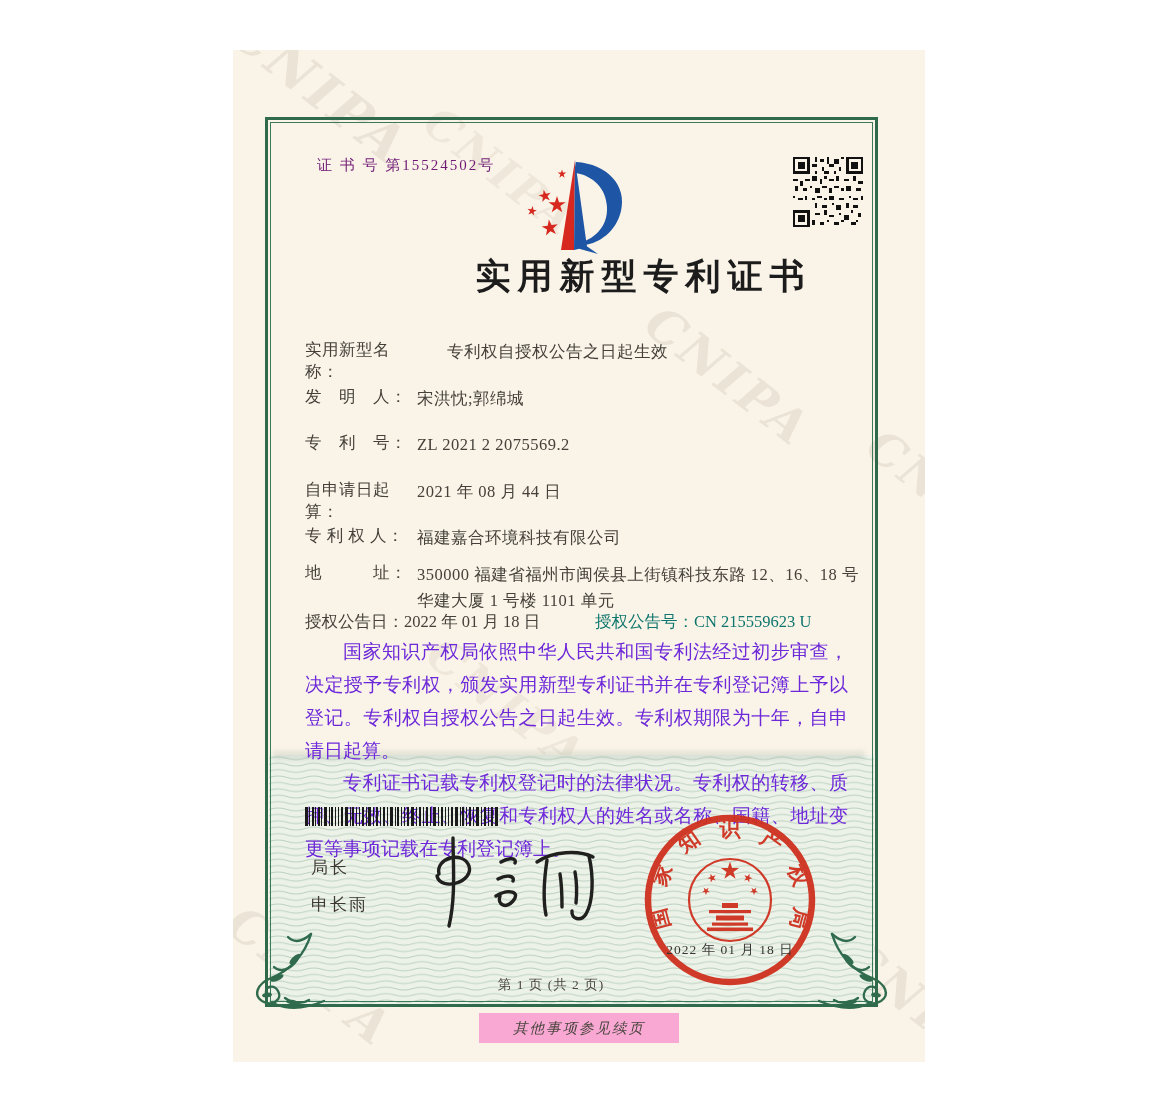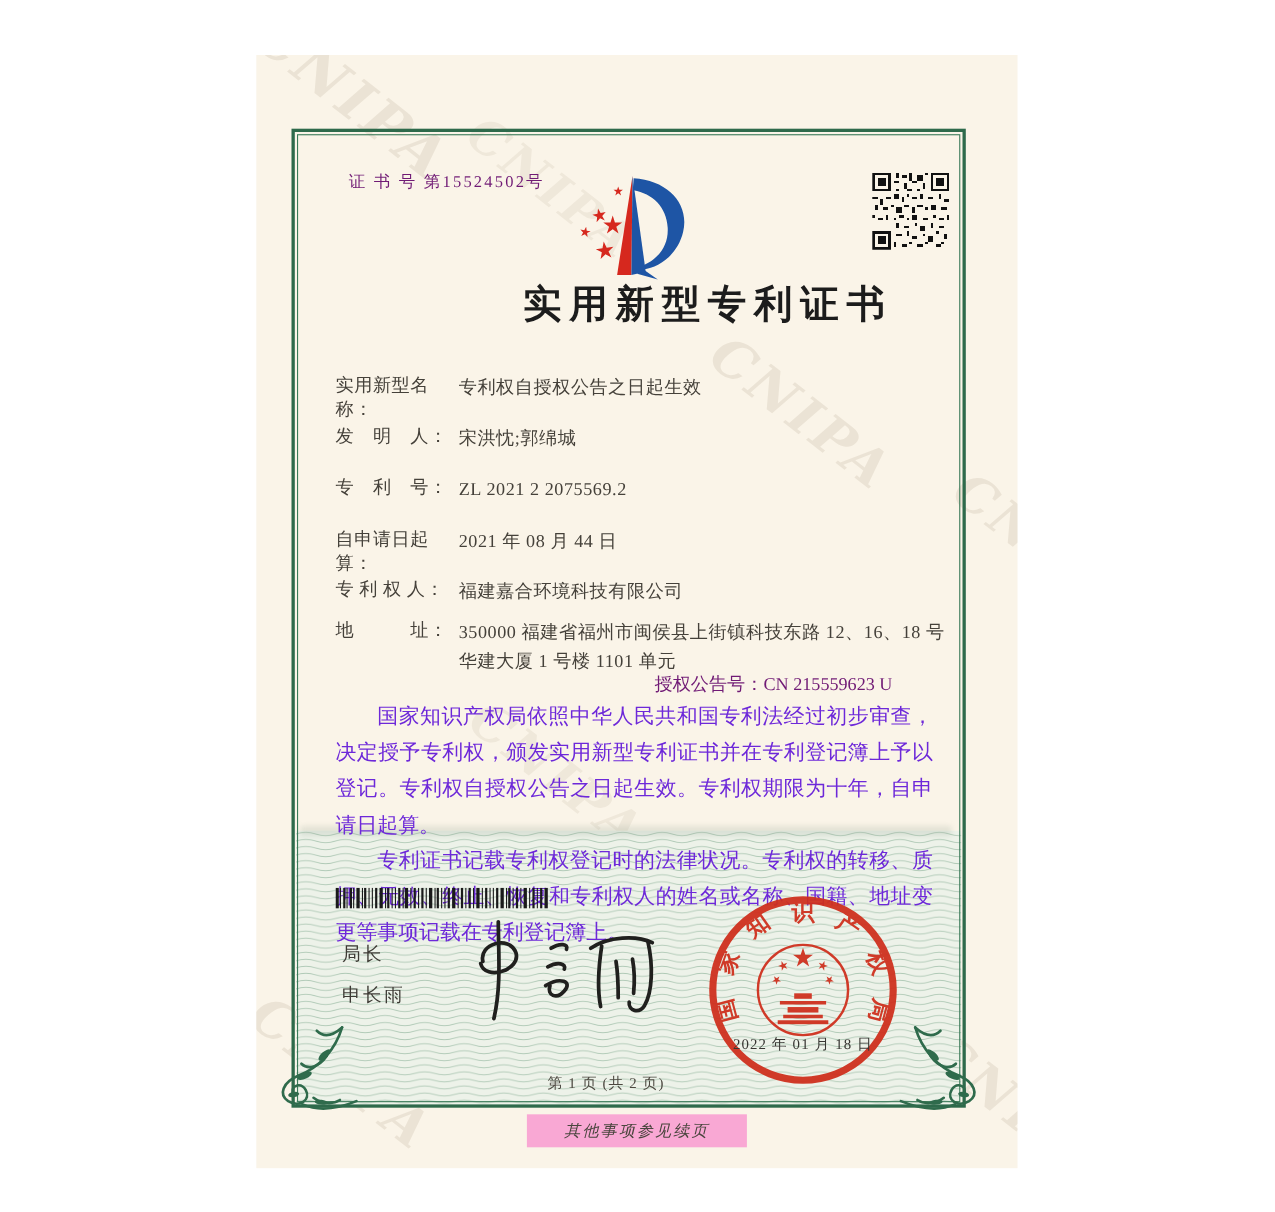--- a/index.html
+++ b/index.html
@@ -32,28 +32,28 @@
 
   .logo { position:absolute; left:277px; top:98px; width:132px; height:118px; }
   .qr { position:absolute; left:560px; top:107px; width:70px; height:70px; }
 
   .title { position:absolute; left:0; top:203px; width:821px; text-align:center;
     font-size:35px; font-weight:700; color:#1c1c1c; letter-spacing:7px; }
 
   .frow { position:absolute; left:72px; display:flex; font-size:16.5px; color:#45413a; }
   .frow .lab { width:112px; flex:none; letter-spacing:0.5px; }
   .frow .val { max-width:450px; line-height:1.55; letter-spacing:0.5px; }
-  .r-name    { top:289px; }
+  .r-name    { top:289px;gap:30px; }
   .r-inv     { top:336px; }
   .r-pno     { top:382px; }
   .r-fdate   { top:429px; }
   .r-owner   { top:475px; }
   .r-addr    { top:512px; }
   .g-date    { position:absolute; left:72px;  top:561px; font-size:16.5px; color:#45413a; }
-  .g-no      { position:absolute; left:362px; top:561px; font-size:16.5px; color:#701a75; }
+  .g-no      { position:absolute; left:362px; top:561px; font-size:16.5px; color:#0f766e; }
 
   .body-text { position:absolute; left:72px; top:586px; width:543px;
     font-size:19px; line-height:1.73; color:#6d28d9;
     text-align:justify; }
   .body-text p { text-indent:2em; }
 
   .barcode { position:absolute; left:72px; top:757px; width:196px; height:19px; }
 
   .signer { position:absolute; left:78px; top:806px; font-size:17px; color:#3d3a34;
     font-family:"Liberation Sans","DejaVu Sans",sans-serif; }
@@ -250,20 +250,23 @@
       <span class="val">2021 年 08 月 44 日</span>
     </div>
     <div class="frow r-owner">
       <span class="lab">专 利 权 人：</span>
       <span class="val">福建嘉合环境科技有限公司</span>
     </div>
     <div class="frow r-addr">
       <span class="lab">地　　　址：</span>
       <span class="val">350000 福建省福州市闽侯县上街镇科技东路 12、16、18 号华建大厦 1 号楼 1101 单元</span>
     </div>
+    <div class="g-date">
+      <span>授权公告日：</span><span>2022 年 01 月 18 日</span>
+    </div>
     <div class="g-no">
       <span>授权公告号：</span><span>CN 215559623 U</span>
     </div>
 
     <div class="body-text">
       <p>国家知识产权局依照中华人民共和国专利法经过初步审查，决定授予专利权，颁发实用新型专利证书并在专利登记簿上予以登记。专利权自授权公告之日起生效。专利权期限为十年，自申请日起算。</p>
       <p>专利证书记载专利权登记时的法律状况。专利权的转移、质押、无效、终止、恢复和专利权人的姓名或名称、国籍、地址变更等事项记载在专利登记簿上。</p>
     </div>
 
     <svg class="barcode" viewBox="0 0 196 19" preserveAspectRatio="none">

